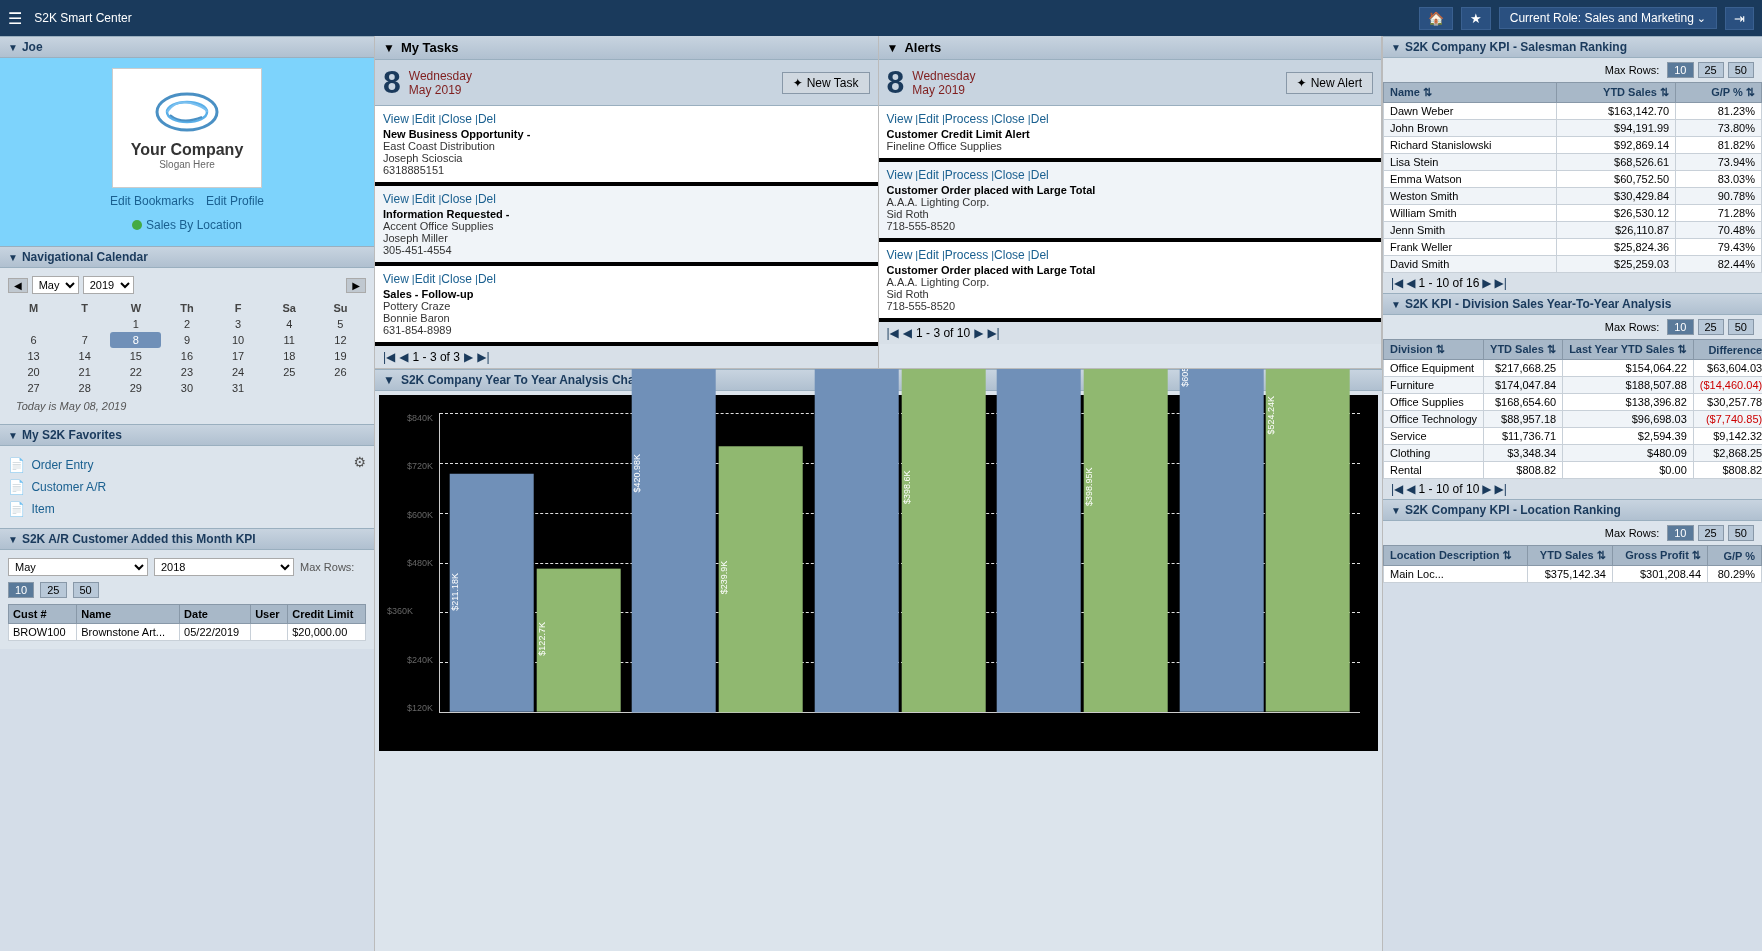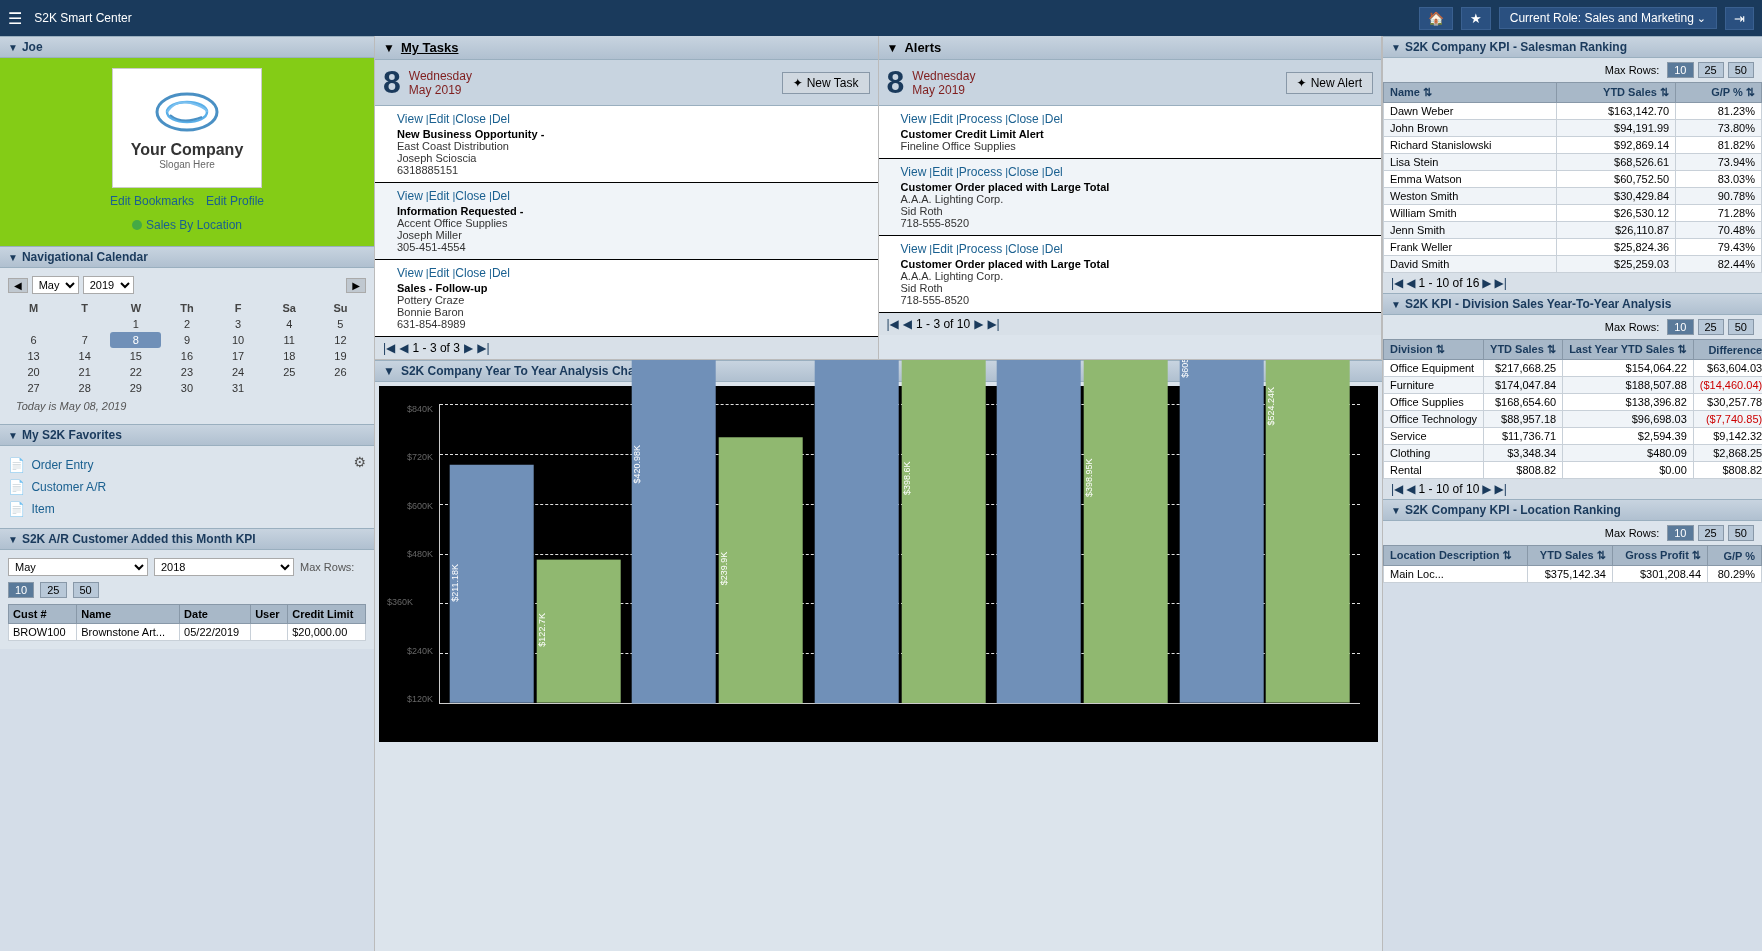--- a/index.html
+++ b/index.html
@@ -62,21 +62,21 @@
       font-size: 12px;
       color: #1a3a5c;
       display: flex;
       align-items: center;
       gap: 4px;
     }
     .section-header .arrow { font-size: 10px; }
 
     
     .joe-panel { background: #d4dde8; }
-    .joe-content { display: flex; flex-direction: column; align-items: center; padding: 10px; background: #84cc16; }
+    .joe-content { display: flex; flex-direction: column; align-items: center; padding: 10px; background: #7dd3fc; }
     .logo-box {
       width: 150px; height: 120px;
       background: white;
       border: 1px solid #ccc;
       display: flex;
       flex-direction: column;
       align-items: center;
       justify-content: center;
     }
     .company-name { font-size: 16px; font-weight: bold; color: #333; margin-top: 4px; }
@@ -153,21 +153,21 @@
       background: #d0d8e0;
       border: 1px solid #8898a8;
       padding: 3px 10px;
       cursor: pointer;
       font-size: 11px;
       display: flex;
       align-items: center;
       gap: 4px;
     }
 
-    .task-item { padding: 6px 22px; border-bottom: 1px solid #000000; background: white; }
+    .task-item { padding: 6px 8px; border-bottom: 4px solid #000000; background: white; }
     .task-item:nth-child(even) { background: #f0f4f8; }
     .task-links { font-size: 11px; color: #1a6090; margin-bottom: 2px; }
     .task-links span { cursor: pointer; }
     .task-title { font-weight: bold; font-size: 11px; }
     .task-detail { font-size: 11px; color: #333; }
     .task-phone { font-size: 11px; color: #333; }
     .panel-footer { display: flex; align-items: center; padding: 4px 8px; background: #d8e0e8; gap: 4px; font-size: 11px; }
     .nav-arrow { cursor: pointer; color: #1a3a5c; }
 
     
@@ -395,21 +395,21 @@
 
   </div>
 
   <div class="middle-panel">
 
     <div class="tasks-alerts-row">
 
       <div class="tasks-panel">
         <div class="panel-header-row">
           <span class="arrow" style="margin-right:6px;">▼</span>
-          <span style="font-weight:bold;font-size:13px;flex:1;text-decoration:underline;">My Tasks</span>
+          <span style="font-weight:bold;font-size:13px;flex:1;">My Tasks</span>
         </div>
         <div style="display:flex;align-items:center;padding:4px 8px;background:#c8d4e0;border-bottom:1px solid #9aafbf;">
           <div class="panel-date-num">8</div>
           <div class="panel-date-text">
             <div>Wednesday</div>
             <div>May 2019</div>
           </div>
           <button class="new-btn">
             <span>✦</span>
             <span>New Task</span>

